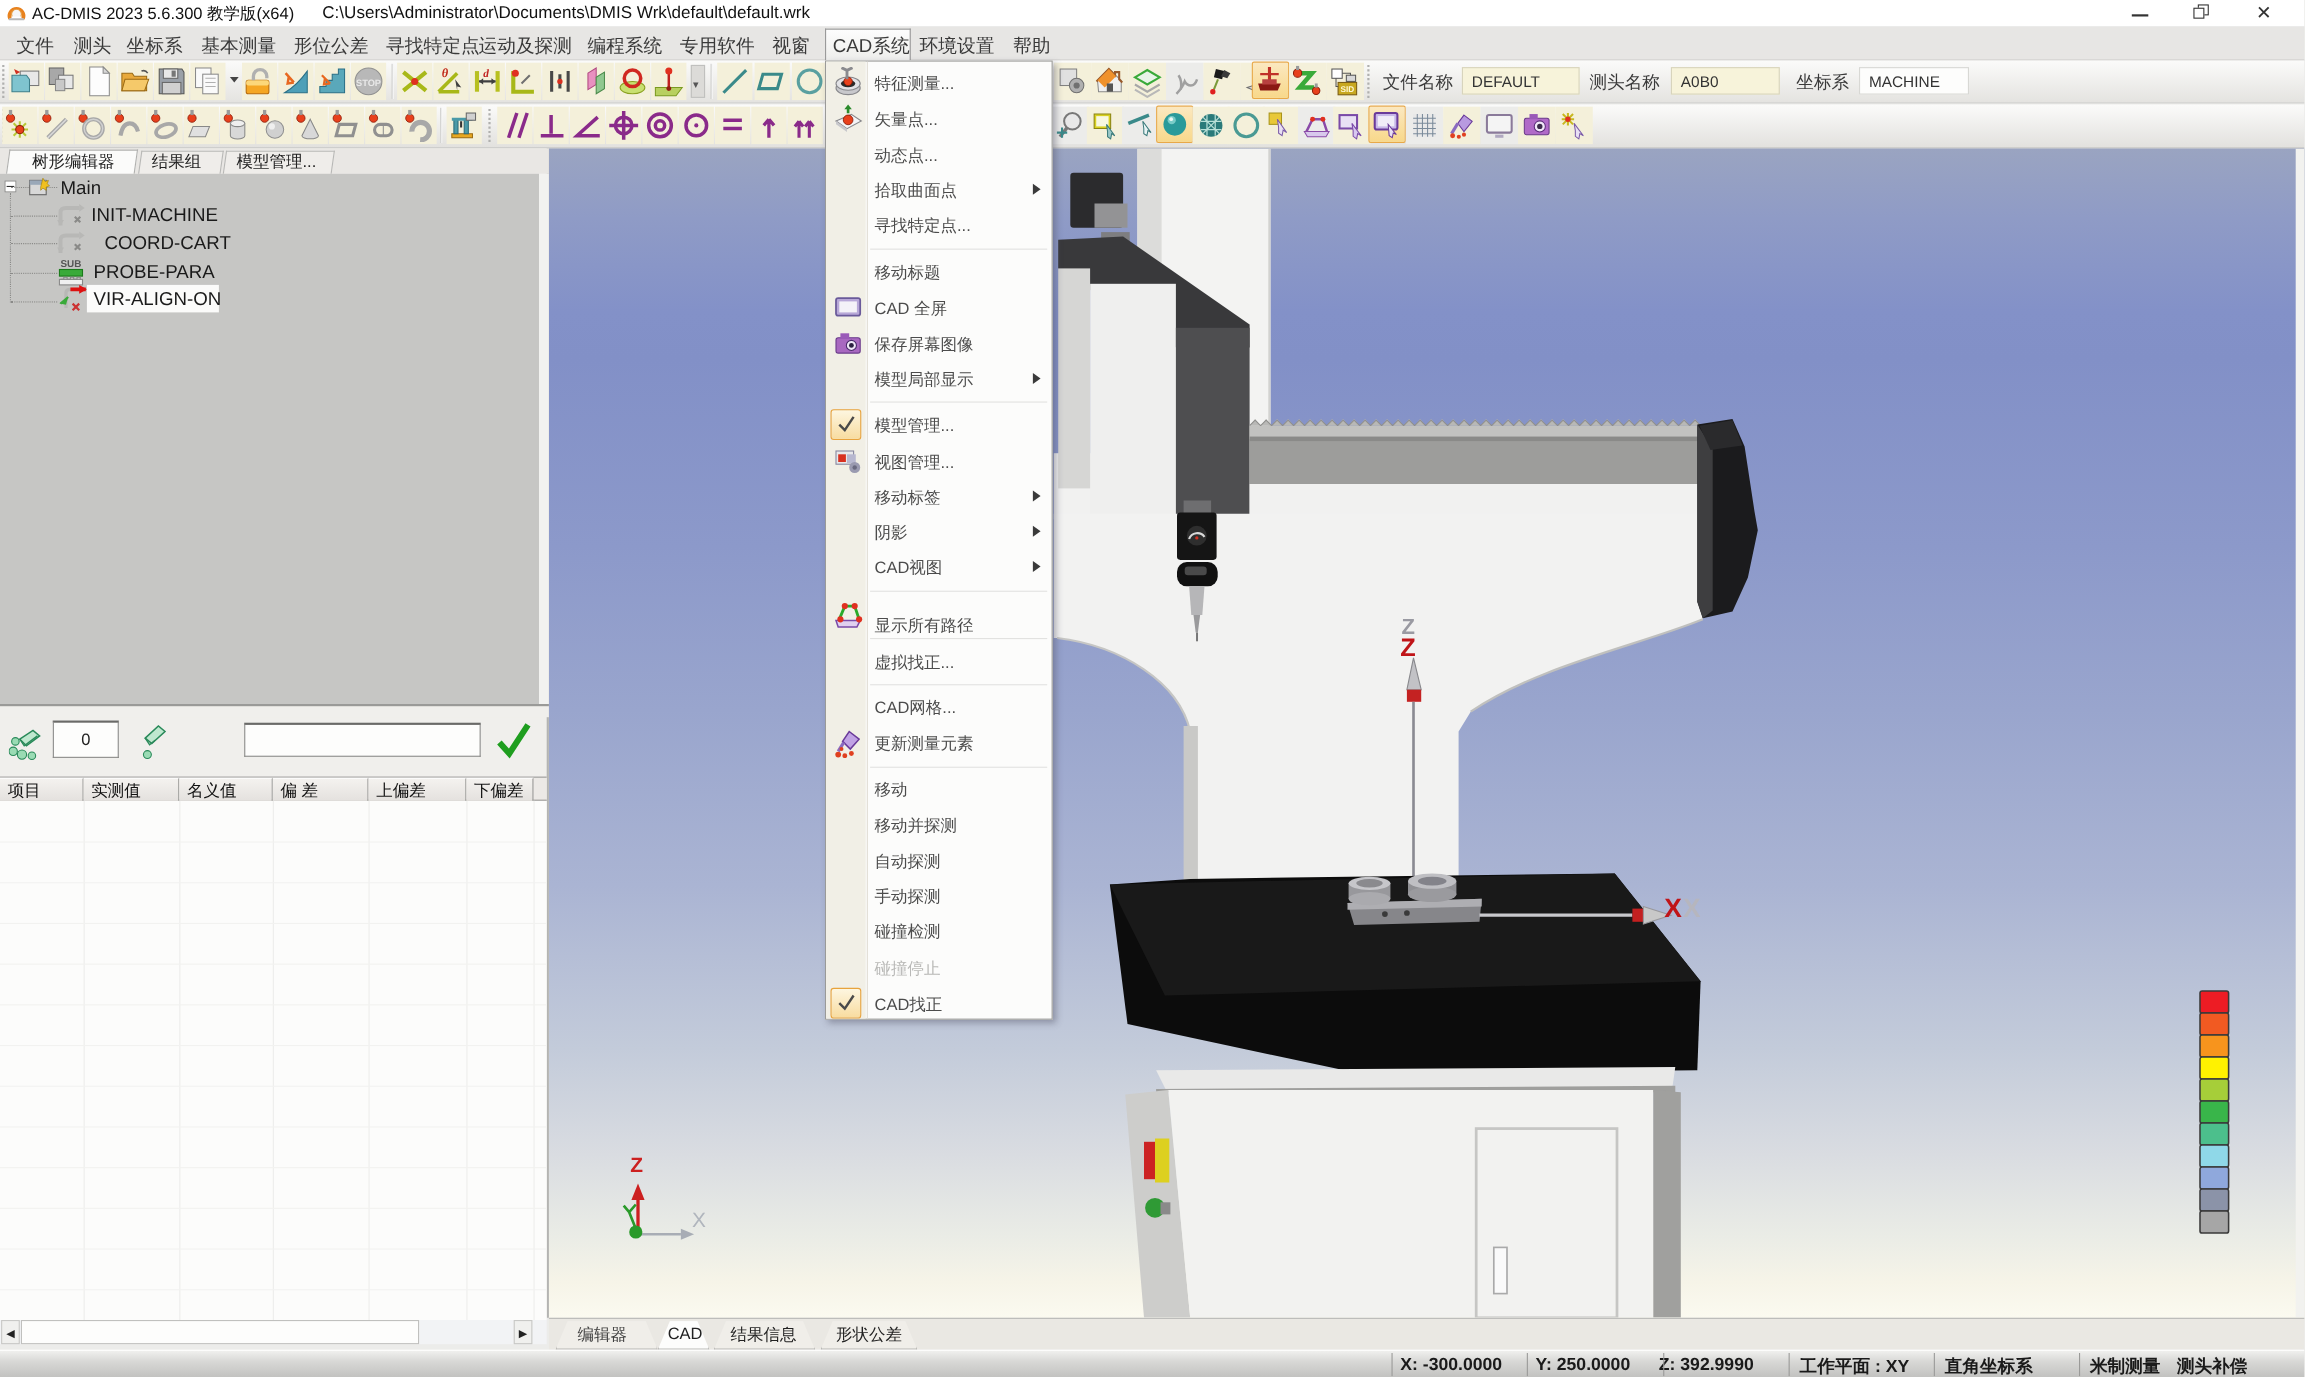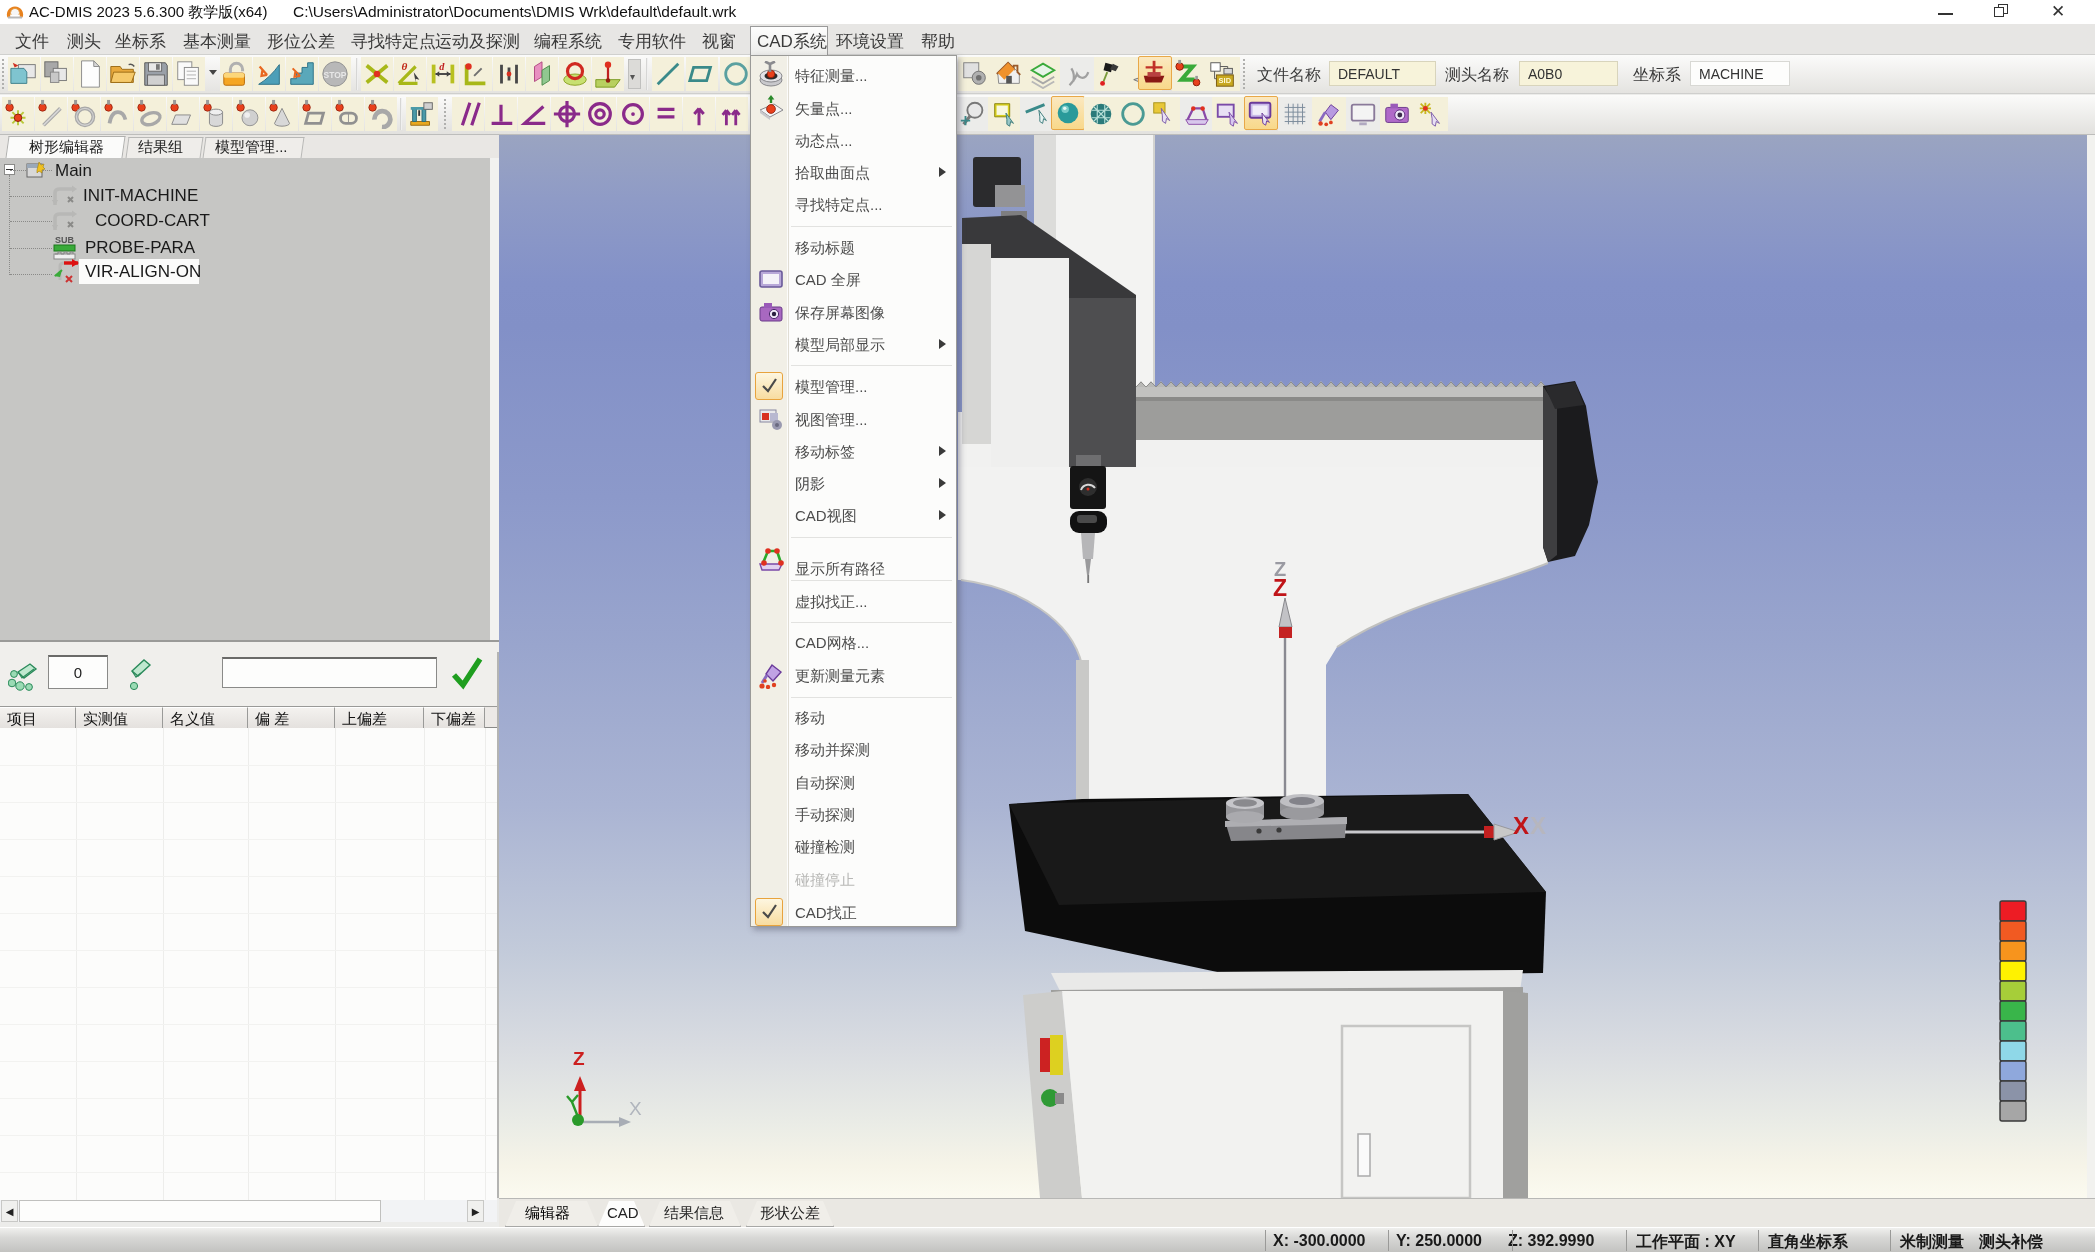--- a/index.html
+++ b/index.html
@@ -724,21 +724,21 @@
 <div class="abs" style="left:0;top:444px;width:497px;height:1px;background:#f2f2f0;"></div>
 </div>
 <div class="abs" style="left:0;top:1065px;width:497px;height:22px;background:#f2f3f5;">
 <div class="abs" style="left:1px;top:0px;width:17px;height:22px;background:#f0f0ee;border:1px solid #c8c8c6;text-align:center;font-size:10px;color:#222;padding-top:5px;">◀</div>
 <div class="abs" style="left:19px;top:0px;width:362px;height:22px;background:#fdfdfc;border:1px solid #c0c0be;"></div>
 <div class="abs" style="left:467px;top:0px;width:17px;height:22px;background:#f0f0ee;border:1px solid #c8c8c6;text-align:center;font-size:10px;color:#222;padding-top:5px;">▶</div>
 </div>
 </div>
 <div class="abs" style="left:499px;top:1198px;width:1596px;height:29px;background:#eae8e3;border-top:1px solid #b8b8b6;">
 <div class="abs" style="left:6px;top:2px;width:93px;height:26px;background:#f0eee9;border:1px solid #a8a8a6;border-top:none;clip-path:polygon(11px 0,calc(100% - 11px) 0,100% 100%,0 100%);"></div>
-    <span class="abs" style="left:26px;top:5px;font-size:15px;color:#000000;">编辑器</span>
+    <span class="abs" style="left:26px;top:5px;font-size:15px;color:#404040;">编辑器</span>
 <div class="abs" style="left:99px;top:2px;width:47px;height:26px;background:#fdfdfc;border:1px solid #a8a8a6;border-top:none;clip-path:polygon(11px 0,calc(100% - 11px) 0,100% 100%,0 100%);"></div>
     <span class="abs" style="left:108px;top:5px;font-size:15px;color:#222;">CAD</span>
 <div class="abs" style="left:150px;top:2px;width:92px;height:26px;background:#f0eee9;border:1px solid #a8a8a6;border-top:none;clip-path:polygon(11px 0,calc(100% - 11px) 0,100% 100%,0 100%);"></div>
     <span class="abs" style="left:165px;top:5px;font-size:15px;color:#222;">结果信息</span>
 <div class="abs" style="left:247px;top:2px;width:88px;height:26px;background:#f0eee9;border:1px solid #a8a8a6;border-top:none;clip-path:polygon(11px 0,calc(100% - 11px) 0,100% 100%,0 100%);"></div>
     <span class="abs" style="left:261px;top:5px;font-size:15px;color:#222;">形状公差</span>
 </div>
 <div class="abs" style="left:0;top:1227px;width:2095px;height:25px;background:linear-gradient(#f0f0ee 0%,#d8d8d6 40%,#c2c2c0 100%);border-top:1px solid #fff;">
 <span class="abs" style="left:2px;top:4px;font-size:17px;font-weight:bold;color:#1a1a1a;margin-top:40px;">Ready</span>
 <span class="abs" style="left:1273px;top:4px;font-size:16px;font-weight:bold;color:#1a1a1a;">X: -300.0000</span>

